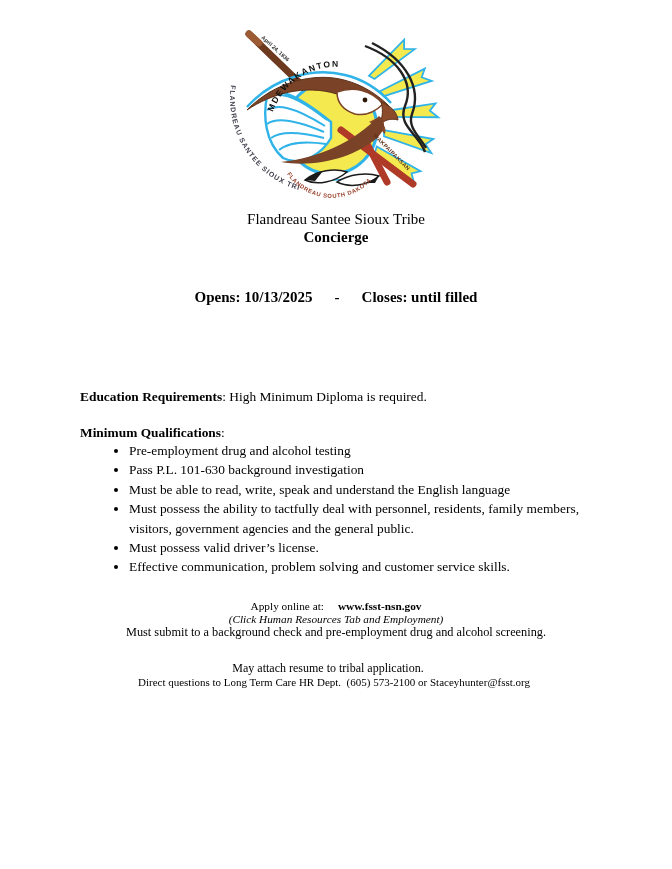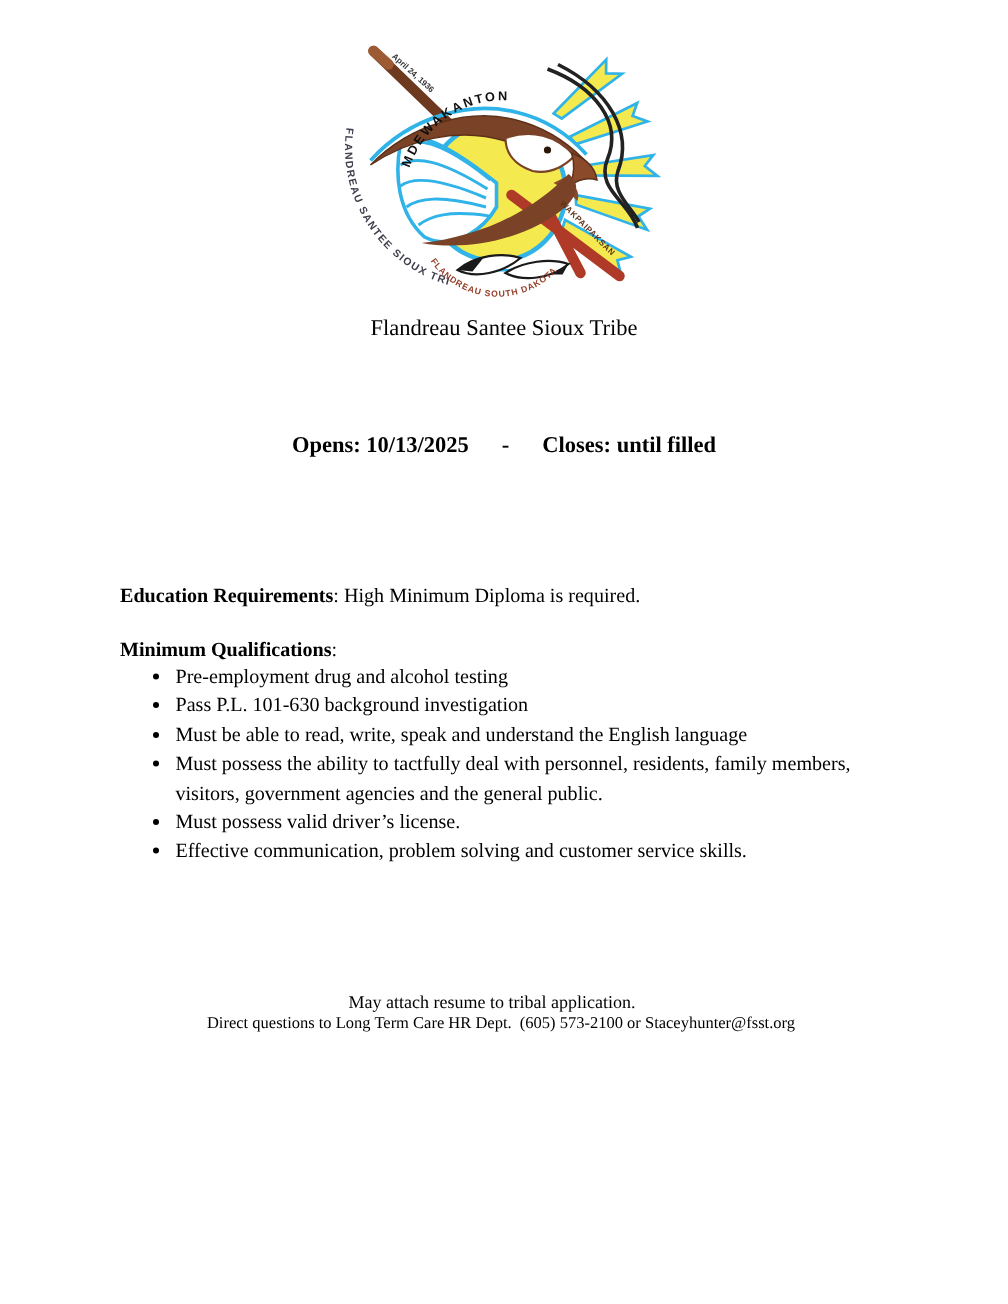--- a/index.html
+++ b/index.html
@@ -19,21 +19,21 @@
   .opens{position:absolute;left:0;right:0;top:289px;text-align:center;
          font-size:15px;font-weight:bold;}
   .opens .sep{display:inline-block;margin:0 22px;}
 
   .bodyblock{position:absolute;left:80px;width:512px;font-size:13.4px;line-height:19px;}
   .js{top:332px;}
   .edu{top:387px;}
   .mq{top:423px;}
   .lbl{font-weight:bold;}
 
-  .bullets{position:absolute;left:80px;width:512px;top:441px;}
+  .bullets{position:absolute;left:92px;width:512px;top:441px;}
   .bullets ul{margin:0;padding-left:37px;}
   .bullets li{font-size:13.4px;line-height:19.4px;}
 
   .apply{position:absolute;left:0;right:0;top:600px;text-align:center;}
   .apply .l1{font-size:11.3px;line-height:13px;}
   .apply .l1 .url{font-weight:bold;margin-left:14px;}
   .apply .l2{font-size:11.3px;line-height:12px;font-style:italic;}
   .apply .l3{font-size:12.3px;line-height:15px;}
 
   .footer{position:absolute;left:0;right:16px;top:662px;text-align:center;}
@@ -125,20 +125,21 @@
         </text>
         <text font-size="5.5" letter-spacing="0.4" fill="#5D3119" font-weight="bold">
           <textPath href="#tp-right">WAKPAIPAKSAN</textPath>
         </text>
       </g>
     </svg>
   </div>
 
   <div class="hdr">
     <div>Flandreau Santee Sioux Tribe</div>
+    <div class="b">Concierge</div>
   </div>
 
   <div class="opens">
     <span>Opens: 10/13/2025</span><span class="sep">-</span><span>Closes: until filled</span>
   </div>
 
 
   <div class="bodyblock edu">
     <span class="lbl">Education Requirements</span><span>: High Minimum Diploma is required.</span>
   </div>
@@ -151,19 +152,26 @@
     <ul>
       <li>Pre-employment drug and alcohol testing</li>
       <li>Pass P.L. 101-630 background investigation</li>
       <li>Must be able to read, write, speak and understand the English language</li>
       <li>Must possess the ability to tactfully deal with personnel, residents, family members, visitors, government agencies and the general public.</li>
       <li>Must possess valid driver’s license.</li>
       <li>Effective communication, problem solving and customer service skills.</li>
     </ul>
   </div>
 
+  <div class="apply">
+    <div class="l1">
+      <span>Apply online at:</span><span class="url">www.fsst-nsn.gov</span>
+    </div>
+    <div class="l2">(Click Human Resources Tab and Employment)</div>
+    <div class="l3">Must submit to a background check and pre-employment drug and alcohol screening.</div>
+  </div>
 
   <div class="footer">
     <div class="f1">May attach resume to tribal application.</div>
     <div class="f2">Direct questions to Long Term Care HR Dept.  (605) 573-2100 or Staceyhunter@fsst.org</div>
   </div>
 
 </div>
 
 </body></html>

